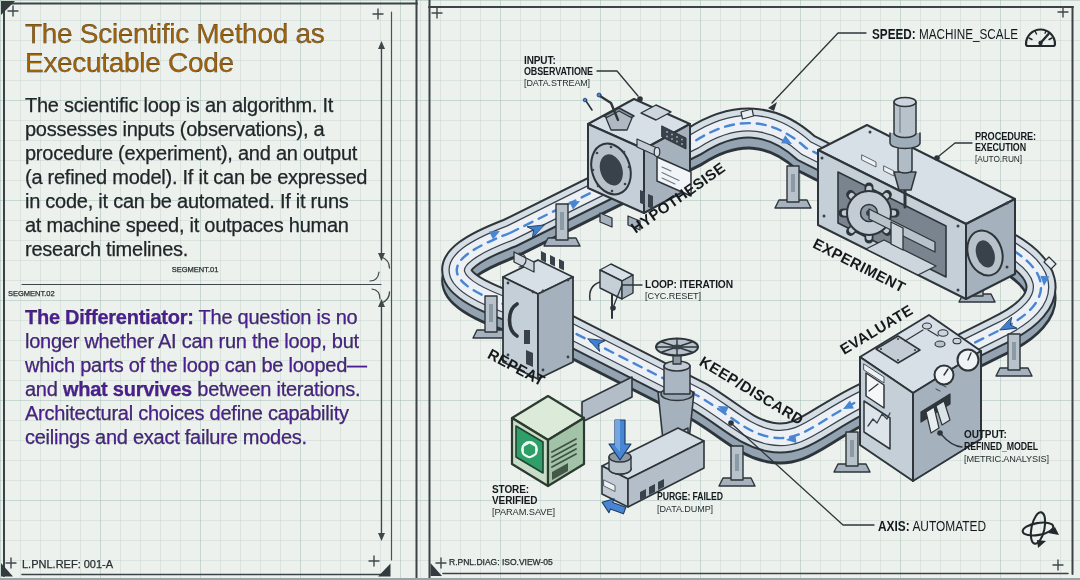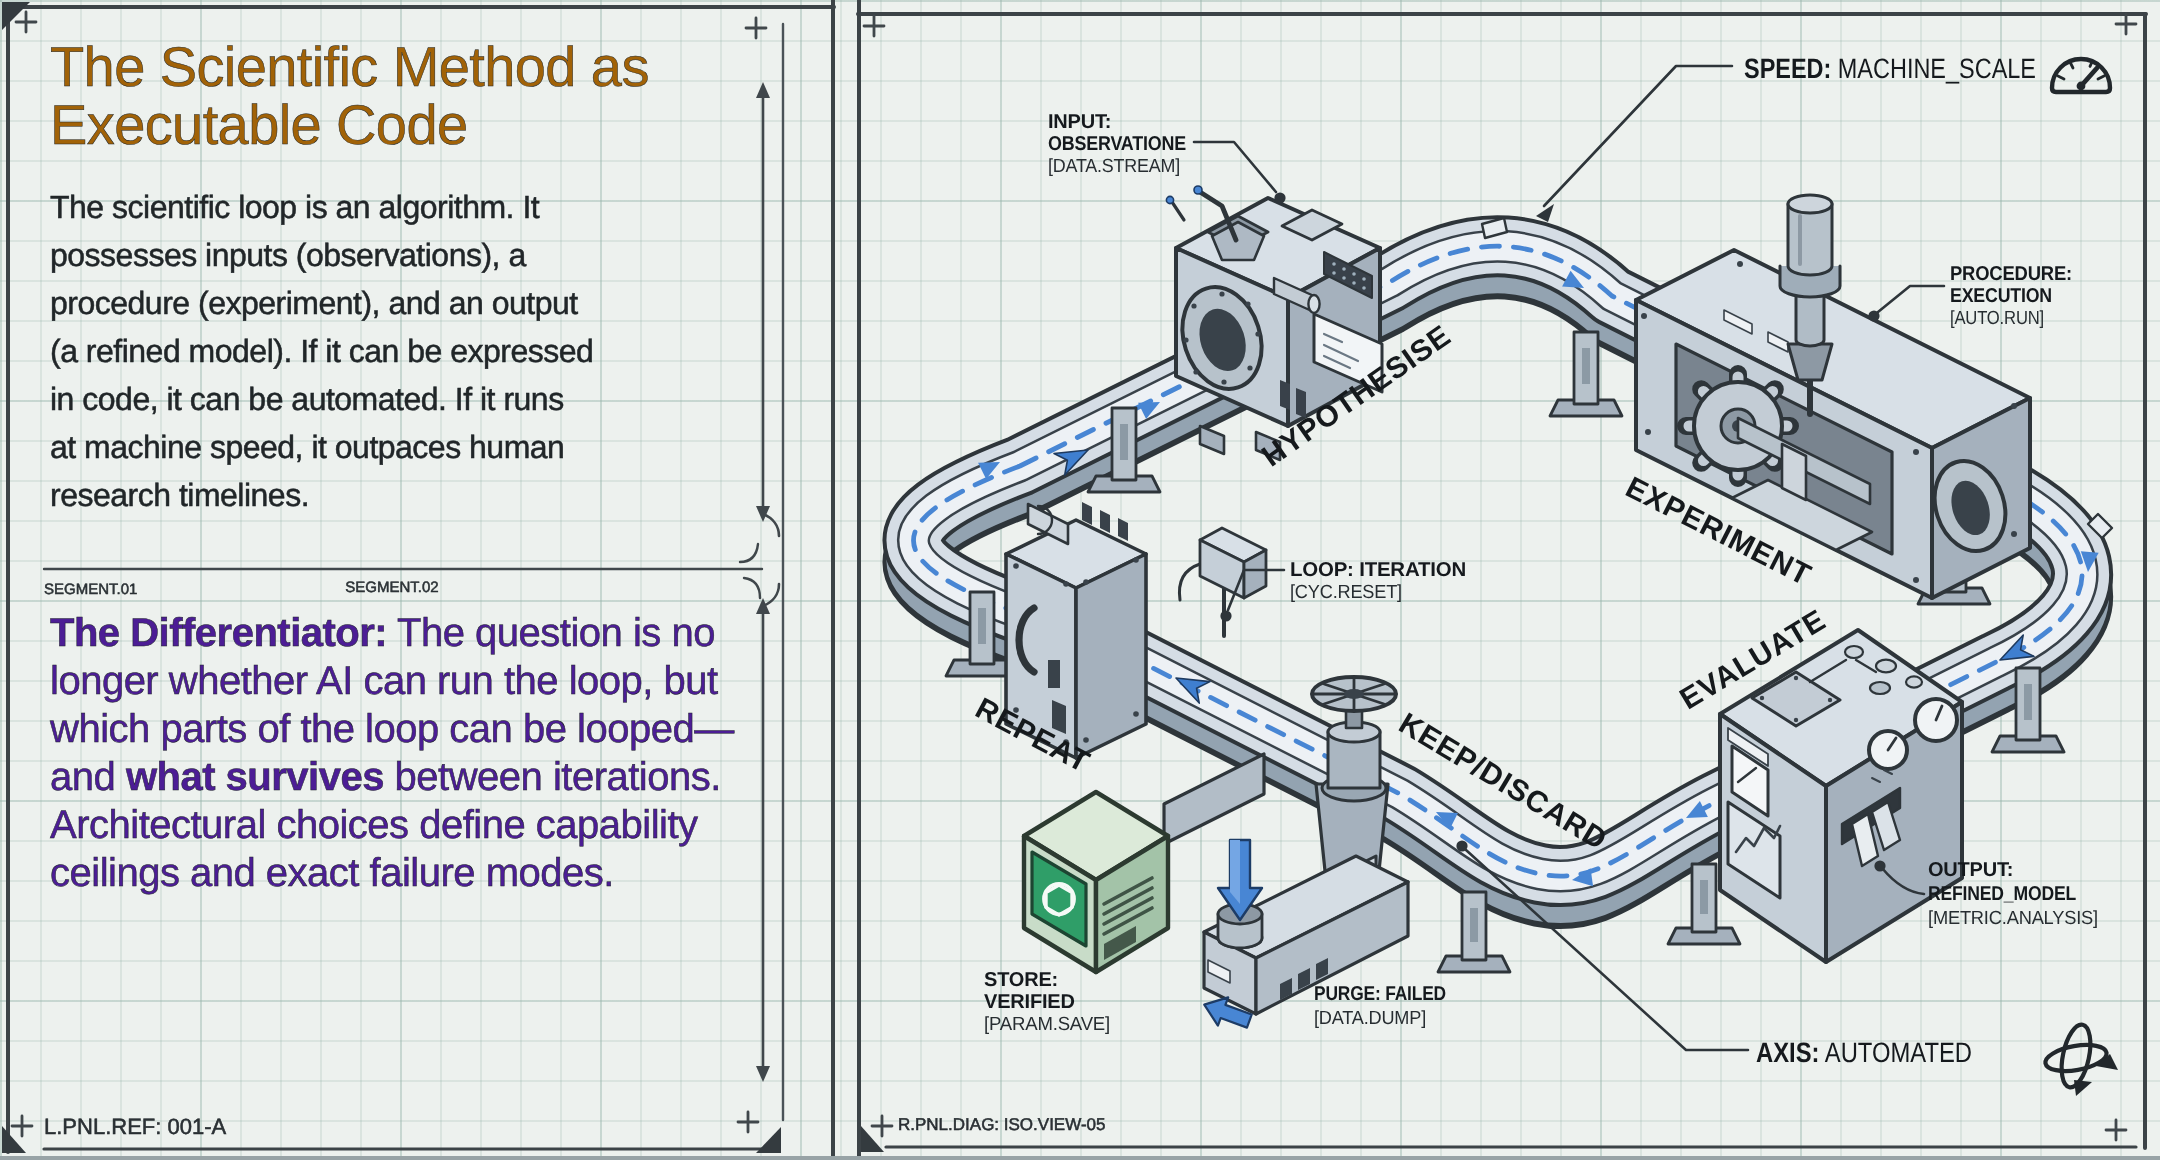--- a/index.html
+++ b/index.html
@@ -12,24 +12,24 @@
 svg{position:absolute;left:0;top:0}
 .lb{font-weight:bold;font-size:10px;fill:#15191d;letter-spacing:-0.1px}
 .lr{font-size:9.5px;fill:#272d31;letter-spacing:-0.1px}
 .mach{font-weight:bold;font-size:15px;fill:#15191c;letter-spacing:0.4px}
 </style></head><body>
 
 <div id="grid"></div>
 
 <div class="txt" style="left:25px;top:19px;font-size:28px;line-height:29px;letter-spacing:-0.3px;color:#a16207">The Scientific Method as<br>Executable Code</div>
 
-<div class="txt" style="left:25px;top:92.5px;font-size:16px;line-height:24px;letter-spacing:-0.25px;color:#212628">The scientific loop is an algorithm. It<br>possesses inputs (observations), a<br>procedure (experiment), and an output<br>(a refined model). If it can be expressed<br>in code, it can be automated. If it runs<br>at machine speed, it outpaces human<br>research timelines.</div>
-
-<div class="txt" style="left:22px;width:346px;text-align:left;top:290px;font-size:7.5px;color:#31383c">SEGMENT.01</div>
-<div class="txt" style="left:22px;width:348px;text-align:center;top:288.5px;font-size:7.5px;color:#31383c">SEGMENT.02</div>
+<div class="txt" style="left:25px;top:92.5px;font-size:20px;line-height:24px;letter-spacing:-0.25px;color:#212628">The scientific loop is an algorithm. It<br>possesses inputs (observations), a<br>procedure (experiment), and an output<br>(a refined model). If it can be expressed<br>in code, it can be automated. If it runs<br>at machine speed, it outpaces human<br>research timelines.</div>
+
+<div class="txt" style="left:22px;width:346px;text-align:center;top:265px;font-size:7.5px;color:#31383c">SEGMENT.01</div>
+<div class="txt" style="left:8px;width:348px;text-align:left;top:288.5px;font-size:7.5px;color:#31383c">SEGMENT.02</div>
 
 <div class="txt" style="left:25px;top:304.5px;font-size:20px;line-height:24px;letter-spacing:-0.25px;color:#4c1d95"><b>The Differentiator:</b> The question is no<br>longer whether AI can run the loop, but<br>which parts of the loop can be looped—<br>and <b>what survives</b> between iterations.<br>Architectural choices define capability<br>ceilings and exact failure modes.</div>
 
 <div class="txt" style="left:22px;top:558px;font-size:11px;color:#2c3236">L.PNL.REF: 001-A</div>
 
 <div class="txt" style="left:449px;top:557px;font-size:8.5px;color:#2c3236">R.PNL.DIAG: ISO.VIEW-05</div>
 
 <svg width="1080" height="580" viewBox="0 0 1080 580">
 <defs></defs>
 <g fill="none" stroke-linecap="round" stroke-linejoin="round">

